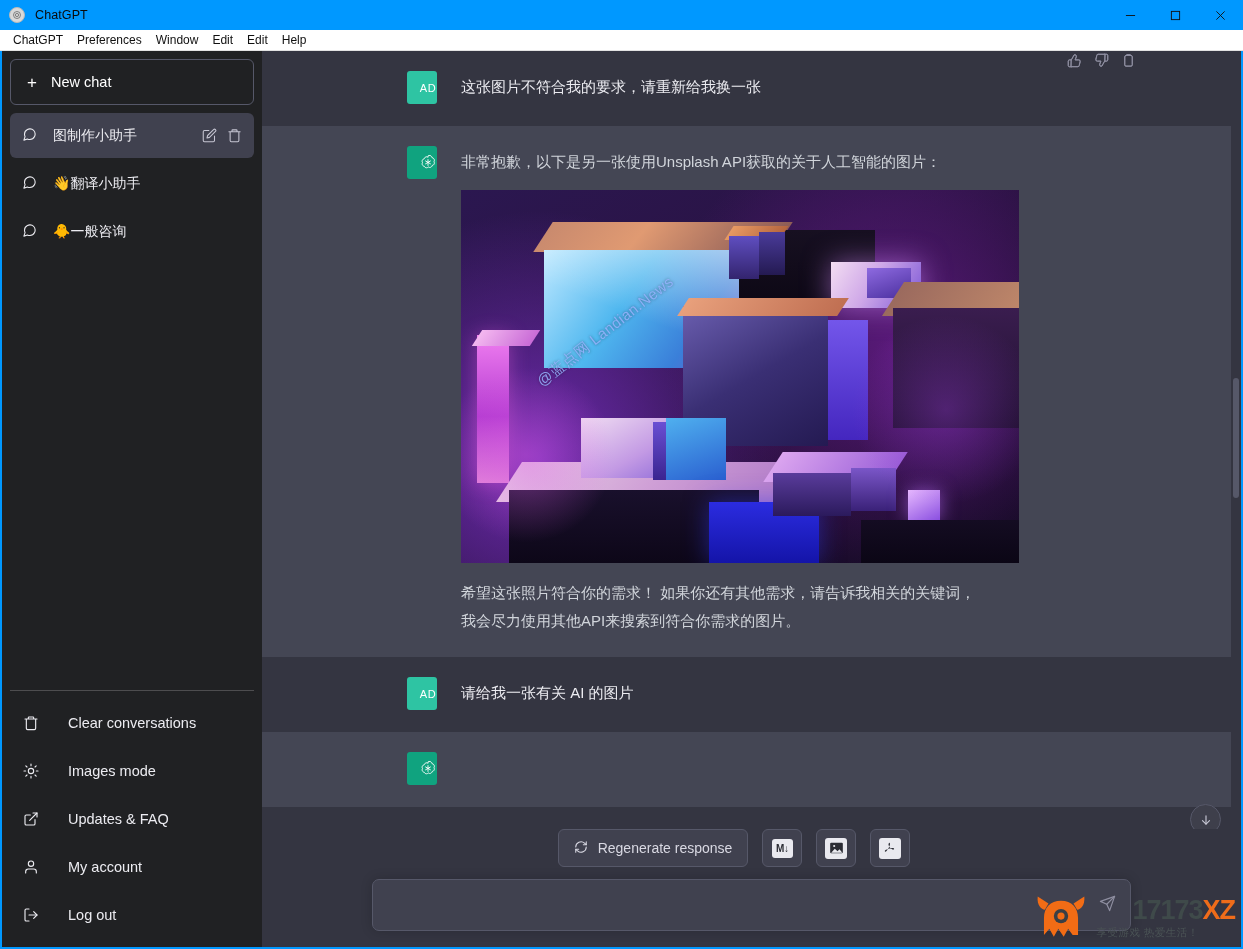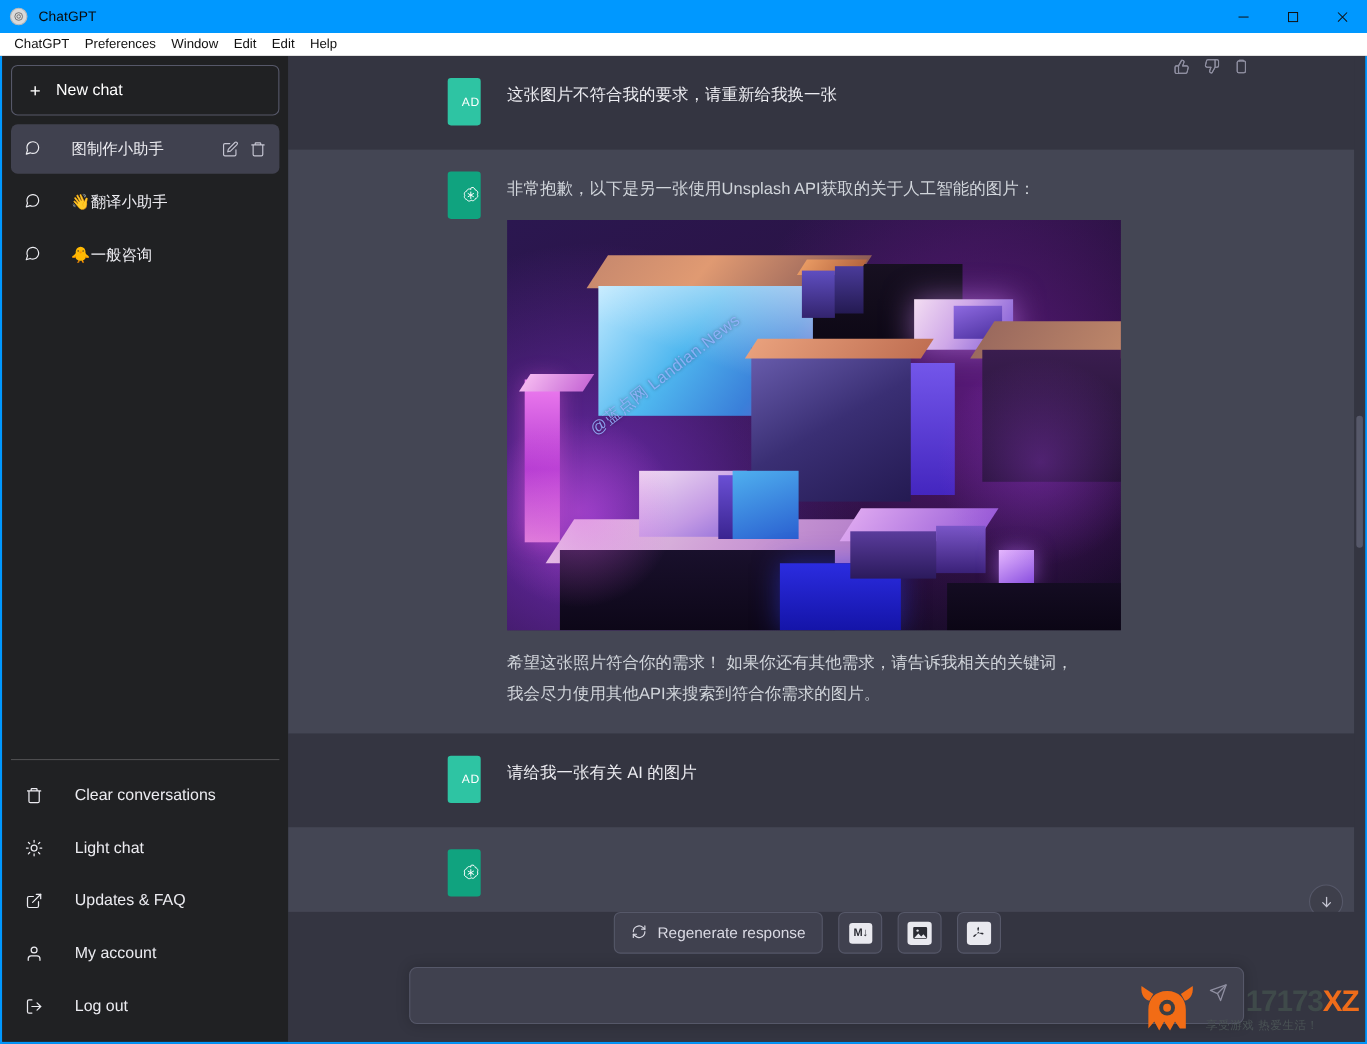--- a/index.html
+++ b/index.html
@@ -84,21 +84,21 @@
     border: 1px solid #565869;
     border-radius: 6px;
     padding: 0 14px;
     font-size: 14.5px;
     color: #ffffff;
     margin-bottom: 8px;
   }
   .plus-icon { font-size: 17px; line-height: 1; color: #fff; width: 14px; text-align:center;}
   .chat-list { display: flex; flex-direction: column; gap: 3px; }
   .chat-item {
-    display: flex; align-items: center; gap: 28px;
+    display: flex; align-items: center; gap: 16px;
     height: 45px; border-radius: 6px; padding: 0 12px;
     font-size: 14px; color: #ececf1;
     position: relative;
   }
   .chat-item.active { background: #40414f; }
   .chat-item .label {
     flex: 1 1 auto; overflow: hidden; white-space: nowrap;
     text-overflow: ellipsis; font-size: 14px;
   }
   .chat-item .actions { display: flex; gap: 10px; align-items:center; }
@@ -129,21 +129,21 @@
   .msg { display: flex; padding: 22px 0 22px 0; }
   .msg.user { background: #343541; }
   .msg.assistant { background: #444654; }
   .msg-inner {
     display: flex; gap: 24px;
     width: 100%;
     padding-left: 145px; padding-right: 105px;
     position: relative;
   }
   .avatar {
-    width: 30px; height: 43px; flex: 0 0 30px;
+    width: 30px; height: 33px; flex: 0 0 30px;
     border-radius: 3px;
     display: flex; align-items: center; justify-content: center;
     font-size: 11px; color: #fff; letter-spacing: .5px;
     margin-top: -2px;
     padding-left: 12px;
   }
   .avatar.user { background: #2ec4a3; }
   .avatar.bot  { background: #10a37f; }
   .msg-content {
     flex: 1 1 auto; min-width: 0;
@@ -376,21 +376,21 @@
           <span>Clear conversations</span>
         </div>
 
         <div class="sb-item">
           <span class="sb-ico">
             <svg width="16" height="16" viewBox="0 0 24 24" fill="none" stroke="#ececf1" stroke-width="1.7" stroke-linecap="round">
               <circle cx="12" cy="12" r="4"></circle>
               <path d="M12 1.5v2.5M12 20v2.5M4.2 4.2l1.8 1.8M18 18l1.8 1.8M1.5 12H4M20 12h2.5M4.2 19.8 6 18M18 6l1.8-1.8"></path>
             </svg>
           </span>
-          <span>Light chat</span>
+          <span>Images mode</span>
         </div>
 
         <div class="sb-item">
           <span class="sb-ico">
             <svg width="16" height="16" viewBox="0 0 24 24" fill="none" stroke="#ececf1" stroke-width="1.7" stroke-linecap="round" stroke-linejoin="round">
               <path d="M18 13v6a2 2 0 0 1-2 2H5a2 2 0 0 1-2-2V8a2 2 0 0 1 2-2h6"></path>
                 <path d="M15 3h6v6"></path>
                 <path d="M10 14 21 3"></path>
             </svg>
           </span>

